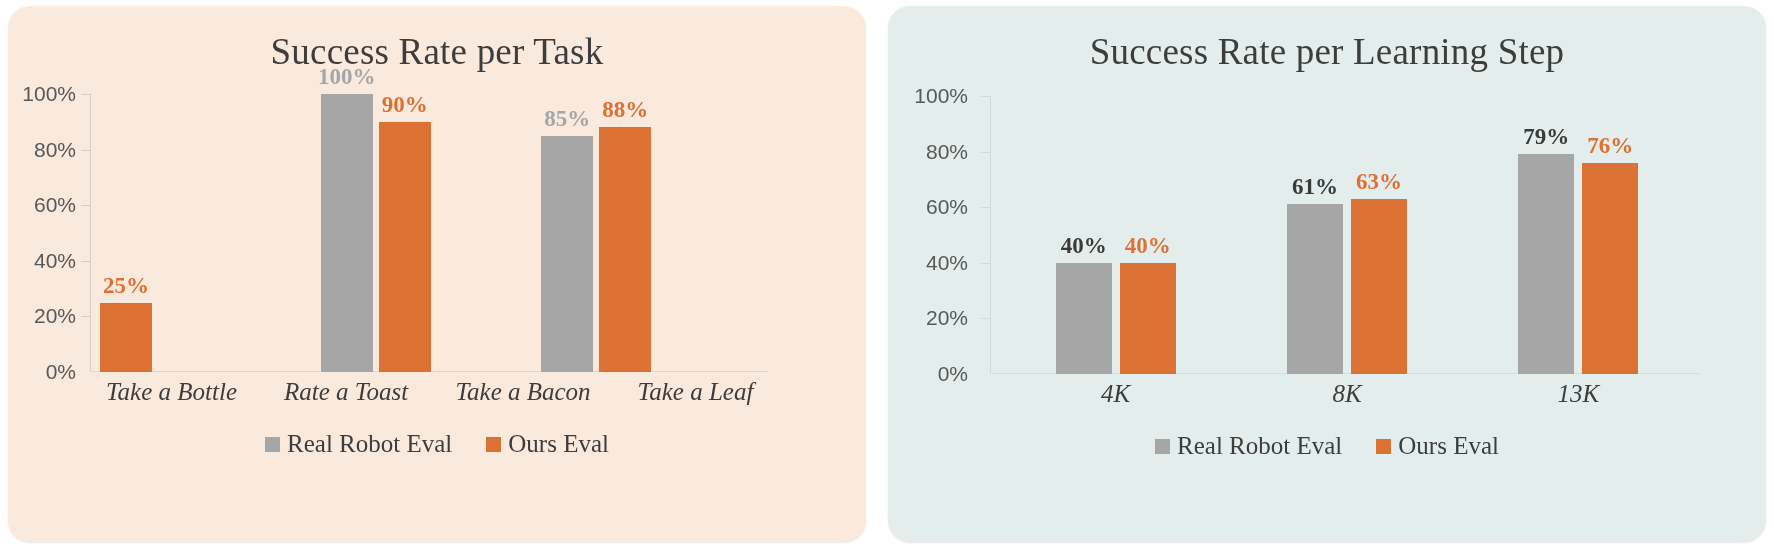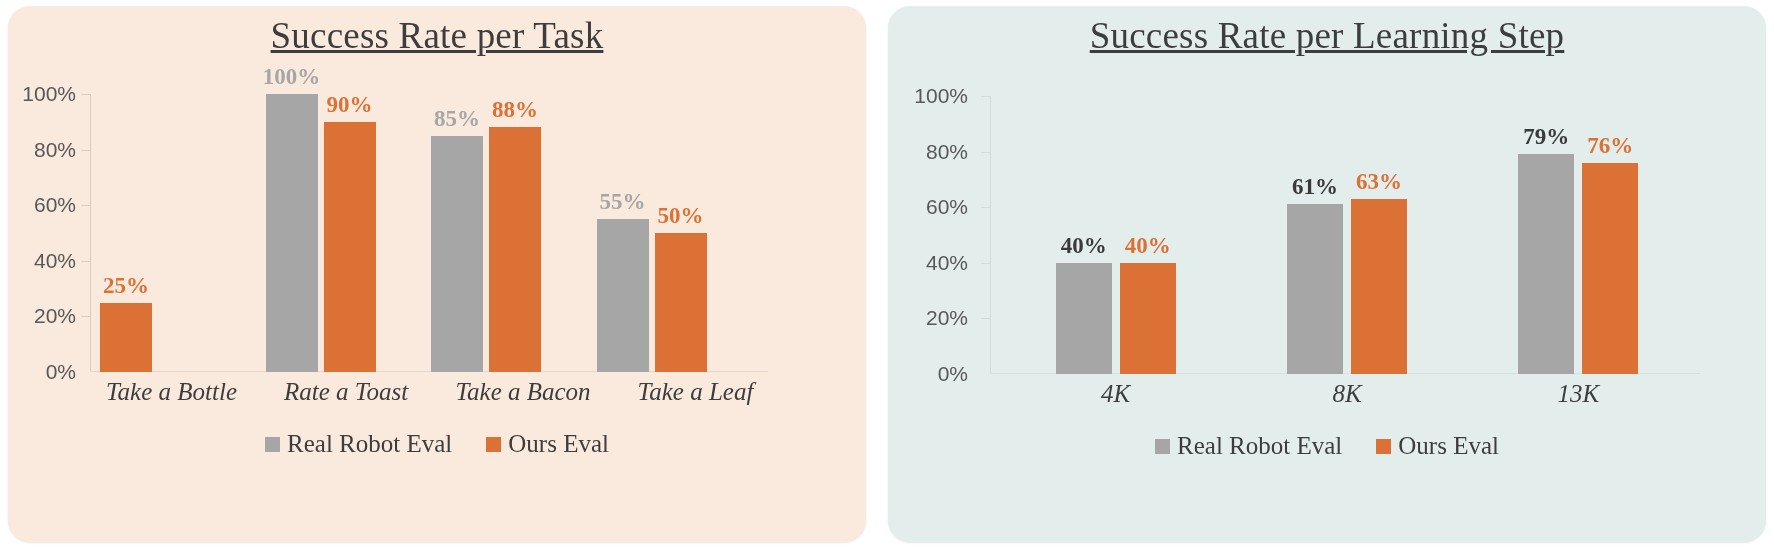--- a/index.html
+++ b/index.html
@@ -4,22 +4,22 @@
 <style>
   html,body{margin:0;padding:0;background:#ffffff;}
   body{width:1774px;height:550px;font-family:"Liberation Serif",serif;overflow:hidden;}
   .board{display:flex;width:1774px;height:550px;box-sizing:border-box;padding:6px 8px 8px 8px;gap:22px;}
 
   .panel{position:relative;border-radius:22px;box-sizing:border-box;flex:0 0 auto;height:536px;
          box-shadow:0 1px 2px rgba(0,0,0,.10);}
   .panel.left{width:858px;background:#faeade;}
   .panel.right{width:878px;background:#e3eeec;}
 
-  .title{position:absolute;left:0;right:0;top:8px;text-align:center;
-         font-family:"Liberation Serif",serif;font-size:37px;color:#3d3d3d;letter-spacing:.2px;text-decoration:underline;}
+  .title{position:absolute;left:0;right:0;top:24px;text-align:center;
+         font-family:"Liberation Serif",serif;font-size:37px;color:#3d3d3d;letter-spacing:.2px;}
 
   
   .plot{position:absolute;}
   .panel.left  .plot{left:92px;  top:88px; width:662px;height:278px;}
   .panel.right .plot{left:112px; top:90px; width:694px;height:278px;}
 
   
   .ylabels{position:absolute;top:0;height:100%;width:70px;}
   .panel.left  .ylabels{left:-86px;}
   .panel.right .ylabels{left:-94px;}
@@ -113,32 +113,20 @@
               <div class="barwrap">
                 <div class="bar gray" style="height: 85%;"></div>
                 <div class="vlabel gray" style="bottom: calc(85% + 4px); margin-top: 44px;">85%</div>
               </div>
               <div class="barwrap">
                 <div class="bar orange" style="height: 88%;"></div>
                 <div class="vlabel orange" style="bottom: calc(88% + 4px);">88%</div>
               </div>
             </div>
           </div>
-          <div class="group">
-            <div class="bars">
-              <div class="barwrap">
-                <div class="bar gray" style="height: 55%;"></div>
-                <div class="vlabel gray" style="bottom: calc(55% + 4px);">55%</div>
-              </div>
-              <div class="barwrap">
-                <div class="bar orange" style="height: 50%;"></div>
-                <div class="vlabel orange" style="bottom: calc(50% + 4px);">50%</div>
-              </div>
-            </div>
-          </div>
         </div>
     <div class="tickmark" style="top: 0%;"></div>
         <div class="tickmark" style="top: 20%;"></div>
         <div class="tickmark" style="top: 40%;"></div>
         <div class="tickmark" style="top: 60%;"></div>
         <div class="tickmark" style="top: 80%;"></div>
       </div>
 
     <div class="cats" id="c-left" style="left: 92px; width: 662px;">
         <div class="cat">Take a Bottle</div>

